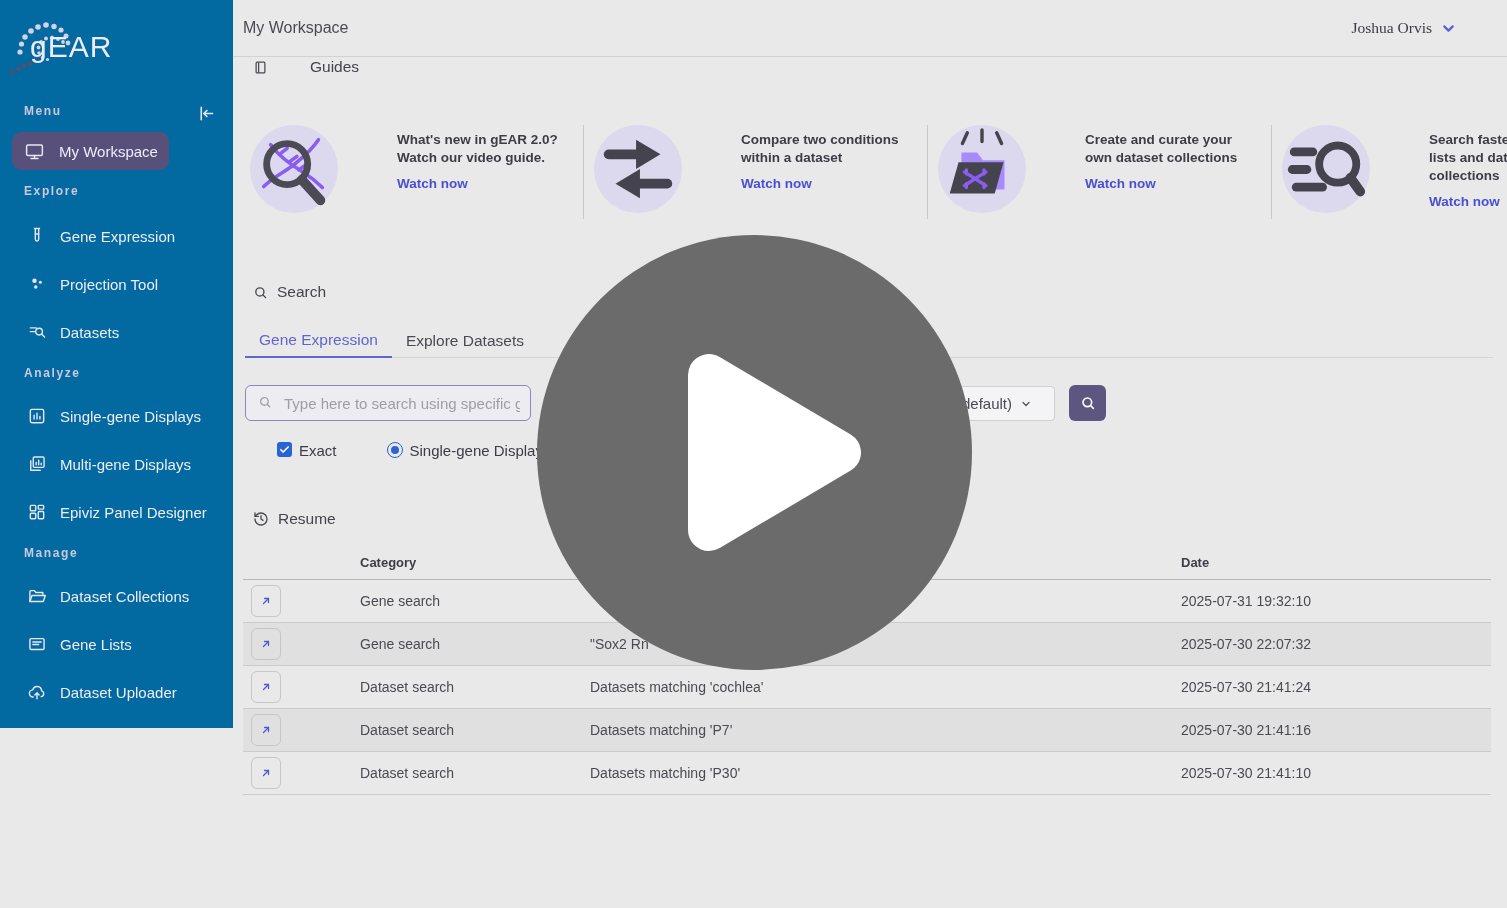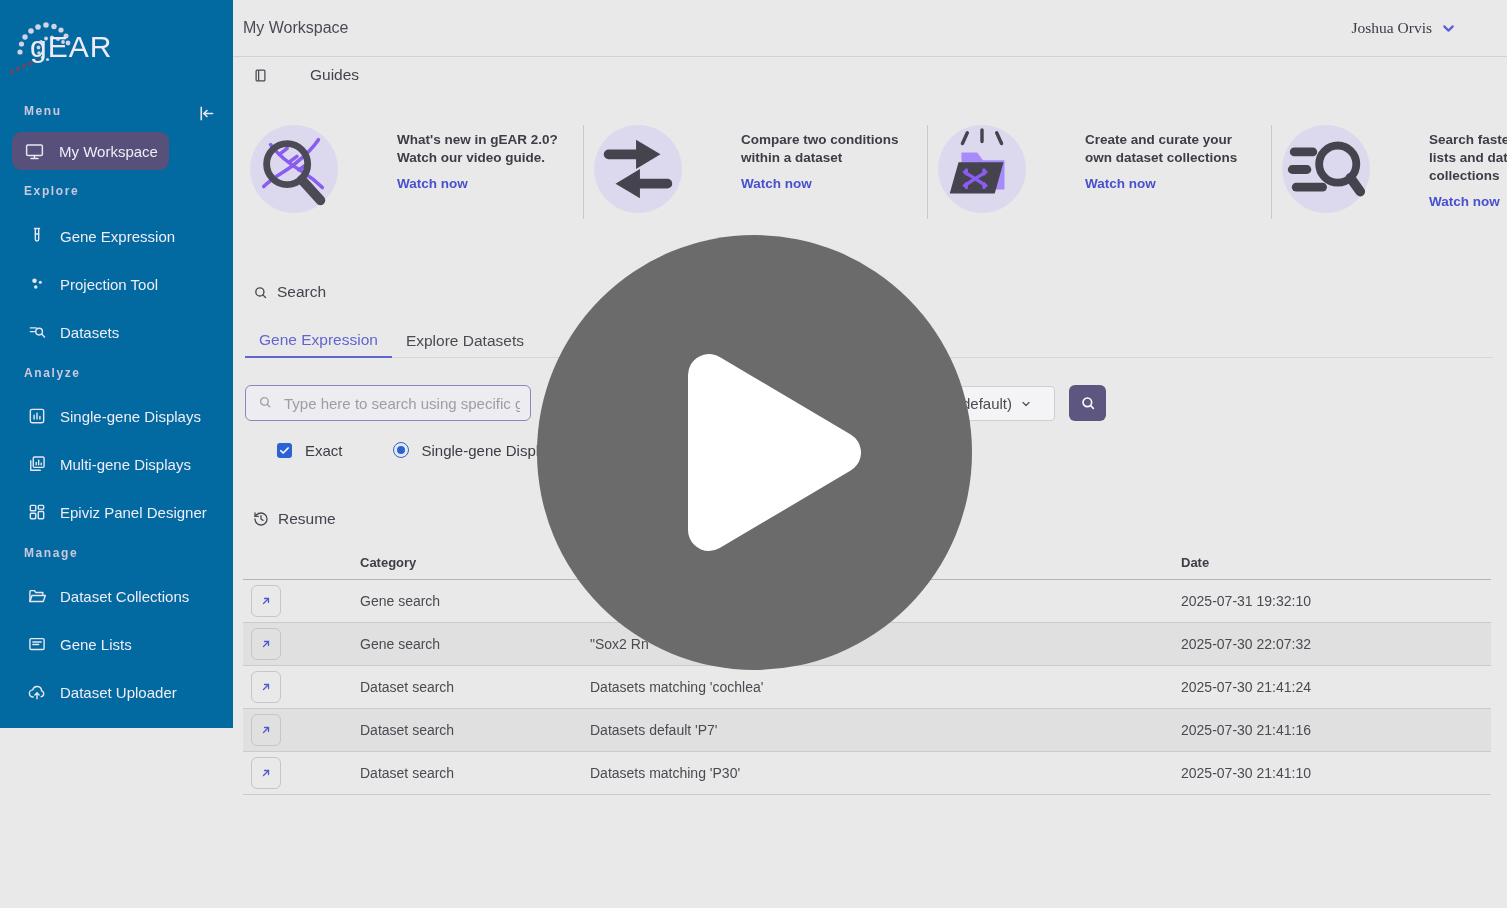--- a/index.html
+++ b/index.html
@@ -69,21 +69,21 @@
                       background:#f4f4f6; border:1px solid #cfcfcf; border-radius:4px;
                       display:flex; align-items:center; justify-content:flex-end; gap:8px;
                       padding-right:22px; cursor:pointer; }
   .gene-list-select .sel-text { font-size:15px; color:#4a4a52; }
   .gene-list-select svg { color:#55555e; }
   .search-btn { position:absolute; left:836px; top:0; width:37px; height:36px; border:none;
                 background:#5c5680; border-radius:6px; display:flex; align-items:center;
                 justify-content:center; cursor:pointer; color:#fff; }
   .options { position:absolute; left:12px; top:440px; height:20px; display:flex;
              align-items:center; gap:18px; font-size:15px; color:#3c3c44; }
-  .opt { display:flex; align-items:center; gap:13px; cursor:pointer;padding-left:32px; }
+  .opt { display:flex; gap:7px; cursor:pointer;padding-left:32px; }
   .checkbox { width:15px; height:15px; border-radius:3px; background:#2a63d4; display:flex;
               align-items:center; justify-content:center; color:#fff; }
   .radio { width:16px; height:16px; border-radius:50%; border:1.5px solid #2a63d4;
            display:flex; align-items:center; justify-content:center; }
   .radio .dot { width:8px; height:8px; border-radius:50%; background:#2a63d4; }
   .radio.off { border-color:#6f6f78; }
 
   
   .resume-table { position:absolute; left:10px; top:545px; width:1248px; font-size:14px; }
   .t-row { display:grid; grid-template-columns:117px 230px 591px 310px; align-items:center;
@@ -257,21 +257,21 @@
     <header class="page-header">
       <span class="page-title">My Workspace</span>
       <span class="user-menu">
         <span class="user-name">Joshua Orvis</span>
         <svg width="17" height="17" viewBox="0 0 24 24" fill="none" stroke="#5b5fd6" stroke-width="3" stroke-linecap="round" stroke-linejoin="round">
           <path d="M6 9l6 6 6-6"></path>
         </svg>
       </span>
     </header>
 
-    <div class="section-title" style="left:20px; top:66px;gap:42px;">
+    <div class="section-title" style="left:20px; top:58px;gap:42px;">
       <svg width="15" height="15" viewBox="0 0 24 24" fill="none" stroke="currentColor" stroke-width="2" stroke-linejoin="round">
         <rect x="5" y="3.5" width="14" height="17" rx="1.5"></rect>
           <path d="M9 3.5v17"></path>
       </svg>
       <span>Guides</span>
     </div>
 
     <div class="guides-cards">
       <div class="guide-card">
         <div class="guide-icon">
@@ -471,21 +471,21 @@
       <div class="t-row alt">
         <div>
             <button class="open-btn">
           <svg width="12" height="12" viewBox="0 0 24 24" fill="none" stroke="currentColor" stroke-width="2.6" stroke-linecap="round" stroke-linejoin="round">
                 <path d="M7 17L17 7"></path>
                 <path d="M9 7h8v8"></path>
               </svg>
         </button>
           </div>
         <div>Dataset search</div>
-        <div>Datasets default 'P7'</div>
+        <div>Datasets matching 'P7'</div>
         <div>2025-07-30 21:41:16</div>
       </div>
 
       <div class="t-row">
         <div>
             <button class="open-btn">
           <svg width="12" height="12" viewBox="0 0 24 24" fill="none" stroke="currentColor" stroke-width="2.6" stroke-linecap="round" stroke-linejoin="round">
                 <path d="M7 17L17 7"></path>
                 <path d="M9 7h8v8"></path>
               </svg>

